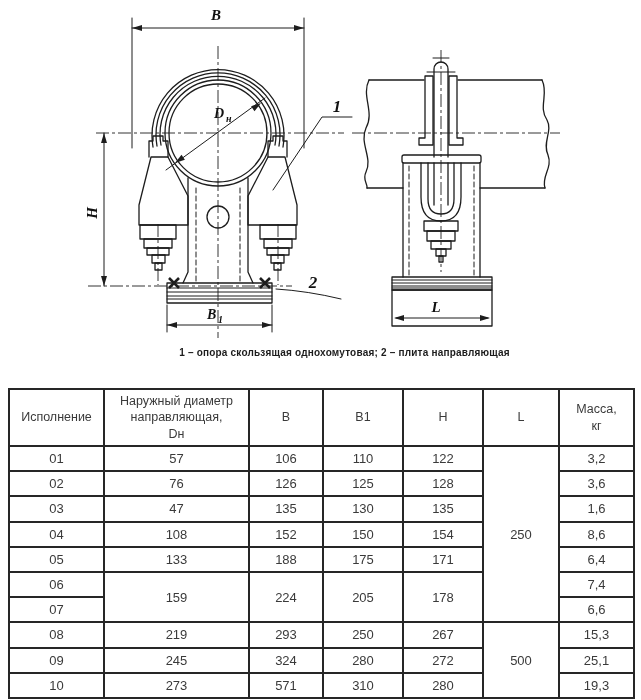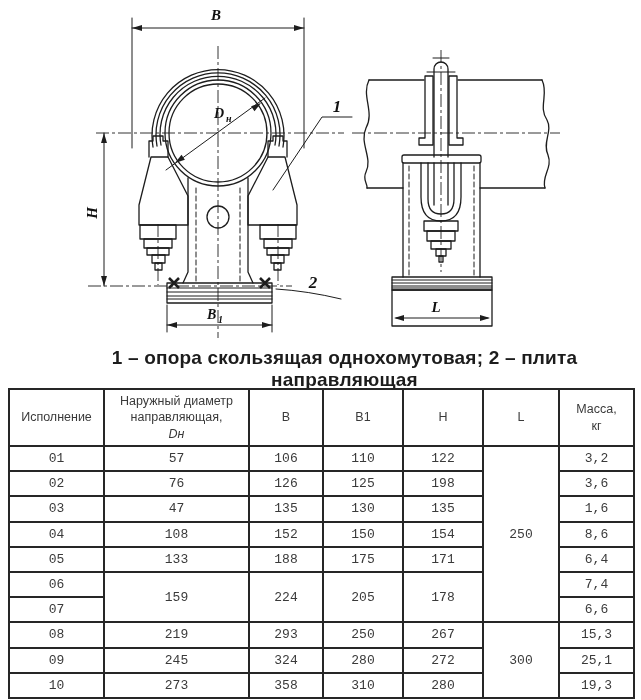--- a/index.html
+++ b/index.html
@@ -16,36 +16,36 @@
   .hid  { stroke-dasharray:5 3; stroke-width:1; }
   .weld { stroke:var(--ink,#1d1d1d); stroke-width:2.6; }
   .arr  { fill:var(--ink,#1d1d1d); stroke:none; }
   .dimtxt { font-family:"Liberation Serif", serif; font-style:italic; font-weight:bold;
             font-size:15px; fill:#111; }
   .dimsub { font-size:10px; }
   .callout { font-size:17px; }
   
   #caption {
     position:absolute; left:0; top:347px; width:641px; text-align:center;
-    font-size:19px; font-weight:bold; color:#1c1c1c; letter-spacing:0.2px;padding-left:48px;
+    font-size:10px; font-weight:bold; color:#1c1c1c; letter-spacing:0.2px;padding-left:48px;
   }
   
   #spec-table {
     position:absolute; left:8px; top:388px; width:625px; height:311px;
     border-collapse:collapse; table-layout:fixed;
     font-size:13px; color:#3a3a3a;
   }
   #spec-table th, #spec-table td {
     border:2px solid #262626; text-align:center; vertical-align:middle;
     padding:0; font-weight:normal; overflow:hidden;
   }
   #spec-table thead tr { height:57px; }
-  #spec-table tbody tr { height:25px;font-family:Liberation Mono, monospace; }
+  #spec-table tbody tr { height:25px; }
   #spec-table th { font-size:12.5px; line-height:1.3; color:#3a3a3a; }
-  #spec-table th .it { font-style:italic; }
+  #spec-table th .it { }
 </style>
 </head>
 <body>
 
 <div id="app">
 
   <svg id="drawing" width="641" height="346" viewBox="0 0 641 346" xmlns="http://www.w3.org/2000/svg">
 
     <g>
 
@@ -239,21 +239,21 @@
           <td>110</td>
           <td>122</td>
           <td rowspan="7">250</td>
           <td>3,2</td>
         </tr>
         <tr>
           <td>02</td>
           <td>76</td>
           <td>126</td>
           <td>125</td>
-          <td>198</td>
+          <td>128</td>
           <td>3,6</td>
         </tr>
         <tr>
           <td>03</td>
           <td>47</td>
           <td>135</td>
           <td>130</td>
           <td>135</td>
           <td>1,6</td>
         </tr>
@@ -284,35 +284,35 @@
         <tr>
           <td>07</td>
           <td>6,6</td>
         </tr>
         <tr>
           <td>08</td>
           <td>219</td>
           <td>293</td>
           <td>250</td>
           <td>267</td>
-          <td rowspan="3">300</td>
+          <td rowspan="3">500</td>
           <td>15,3</td>
         </tr>
         <tr>
           <td>09</td>
           <td>245</td>
           <td>324</td>
           <td>280</td>
           <td>272</td>
           <td>25,1</td>
         </tr>
         <tr>
           <td>10</td>
           <td>273</td>
-          <td>358</td>
+          <td>571</td>
           <td>310</td>
           <td>280</td>
           <td>19,3</td>
         </tr>
       </tbody>
   </table>
 
 </div>
 
 </body></html>

